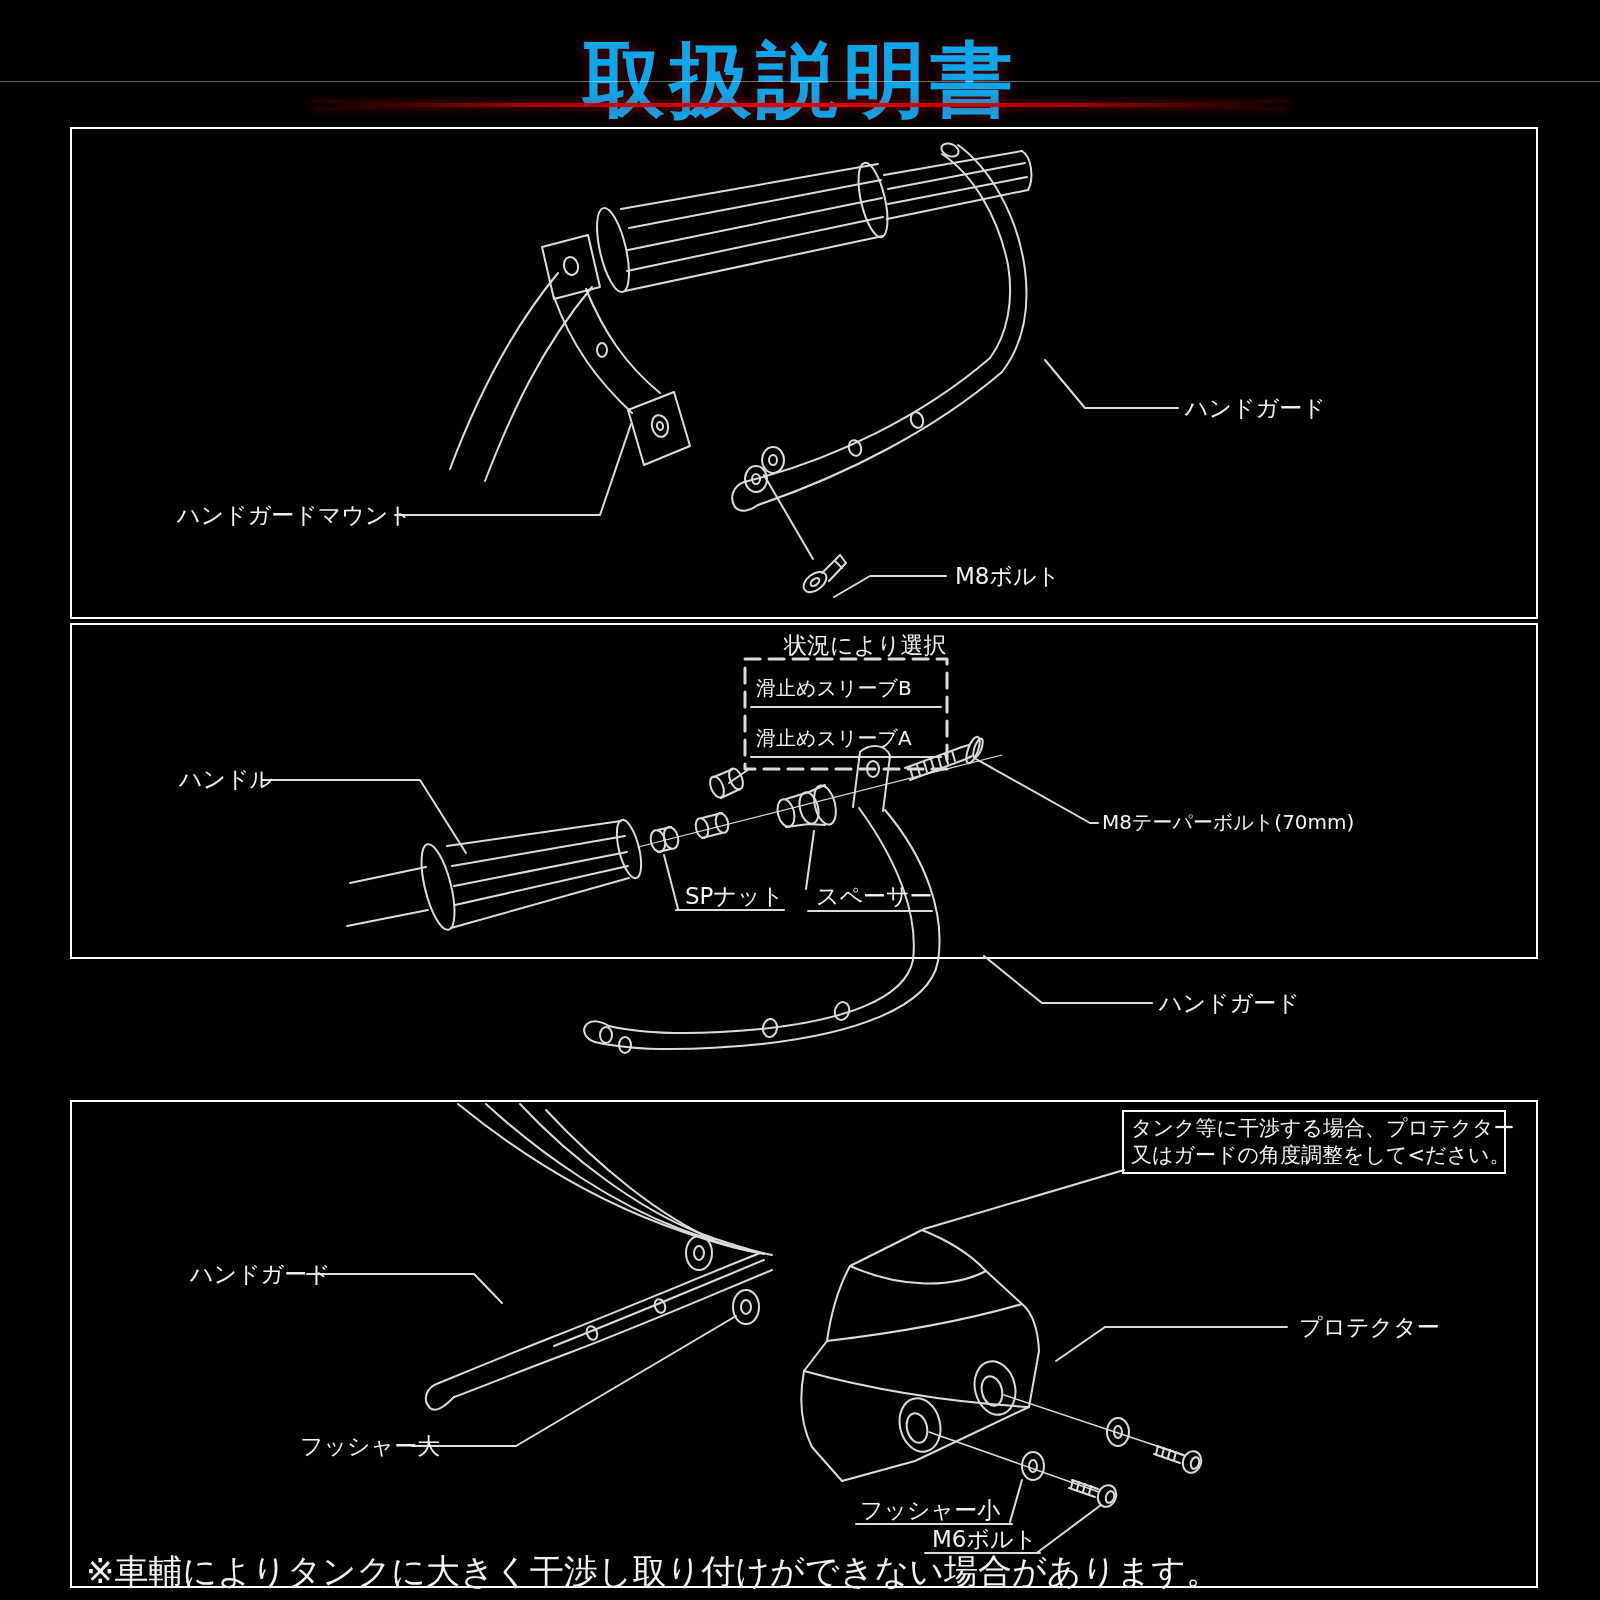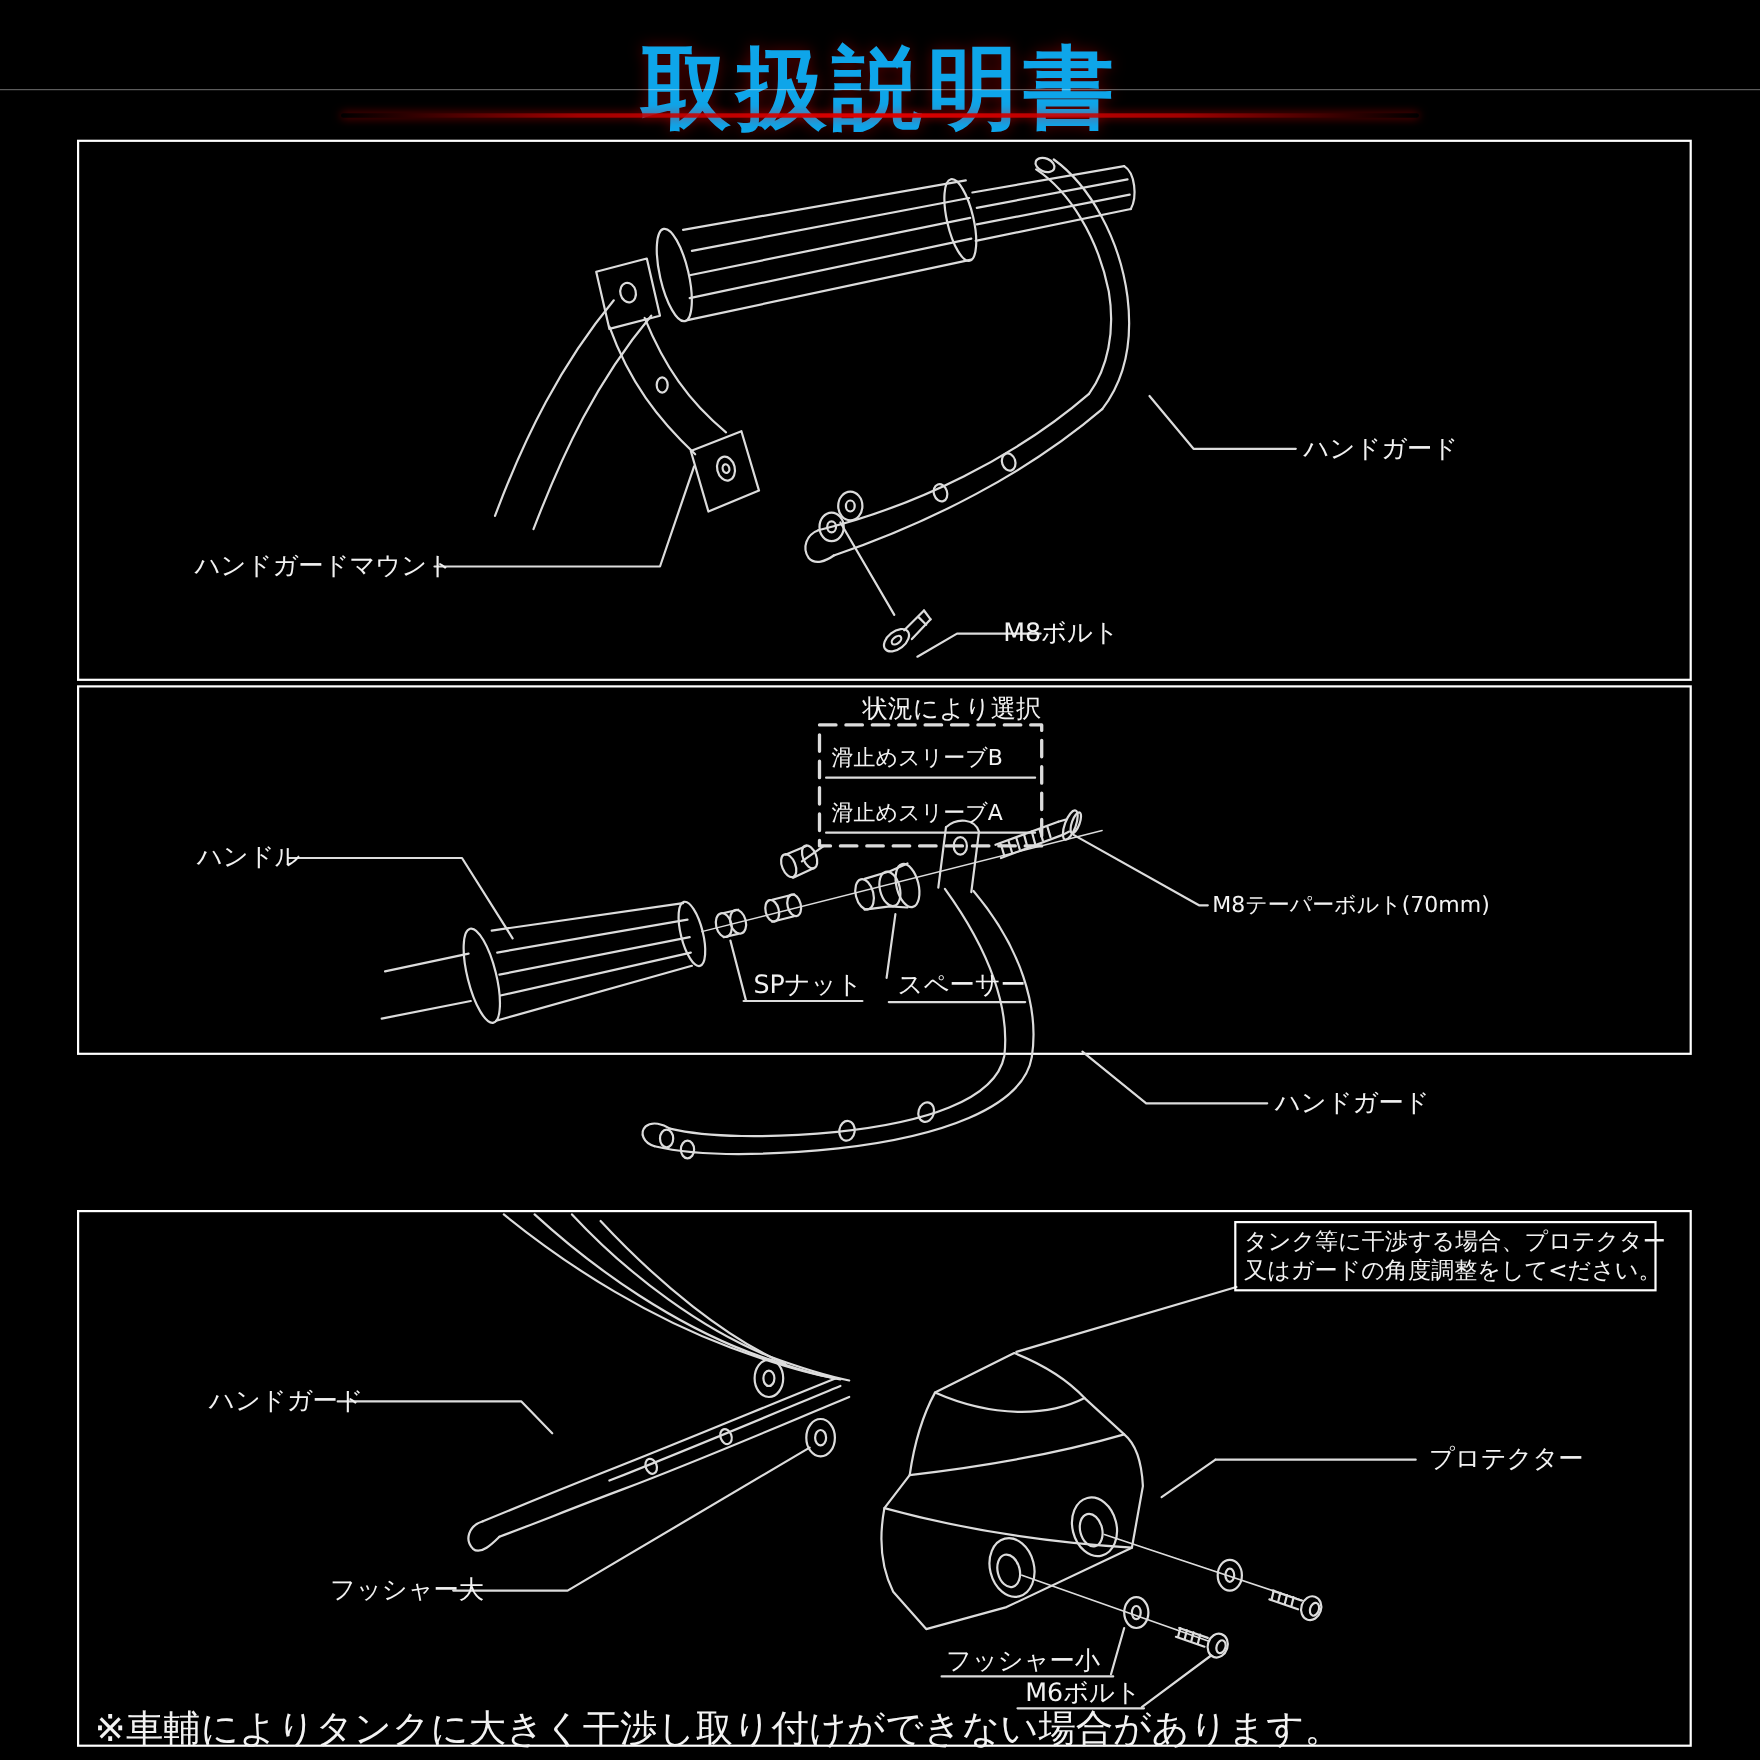--- a/index.html
+++ b/index.html
@@ -83,21 +83,21 @@
         <path d="M 768,426 L 774,434"></path>
           <path d="M 763,432 L 770,439"></path>
 
         <path d="M 762,468 L 798,447 L 874,447"></path>
         <path d="M 973,231 L 1013,279 L 1106,279"></path>
         <path d="M 323,386 L 528,386 L 559,295"></path>
       </g>
     </svg>
     <div class="lbl" style="left:1113px;top:267px">ハンドガード</div>
     <div class="lbl" style="left:105px;top:374px">ハンドガードマウント</div>
-    <div class="lbl" style="left:840px;top:435px">M8ボルト</div>
+    <div class="lbl" style="left:883px;top:435px">M8ボルト</div>
   </div>
 
   <div class="panel" id="panel2">
     <svg width="1464" height="464" viewBox="0 0 1464 464">
       <g stroke="#dcdcdc" stroke-width="2" fill="none" stroke-linecap="round" stroke-linejoin="round">
 
         <path d="M 190,155 L 348,155 L 394,228"></path>
 
         <path d="M 278,258 L 354,242"></path>
           <path d="M 275,301 L 356,285"></path>

